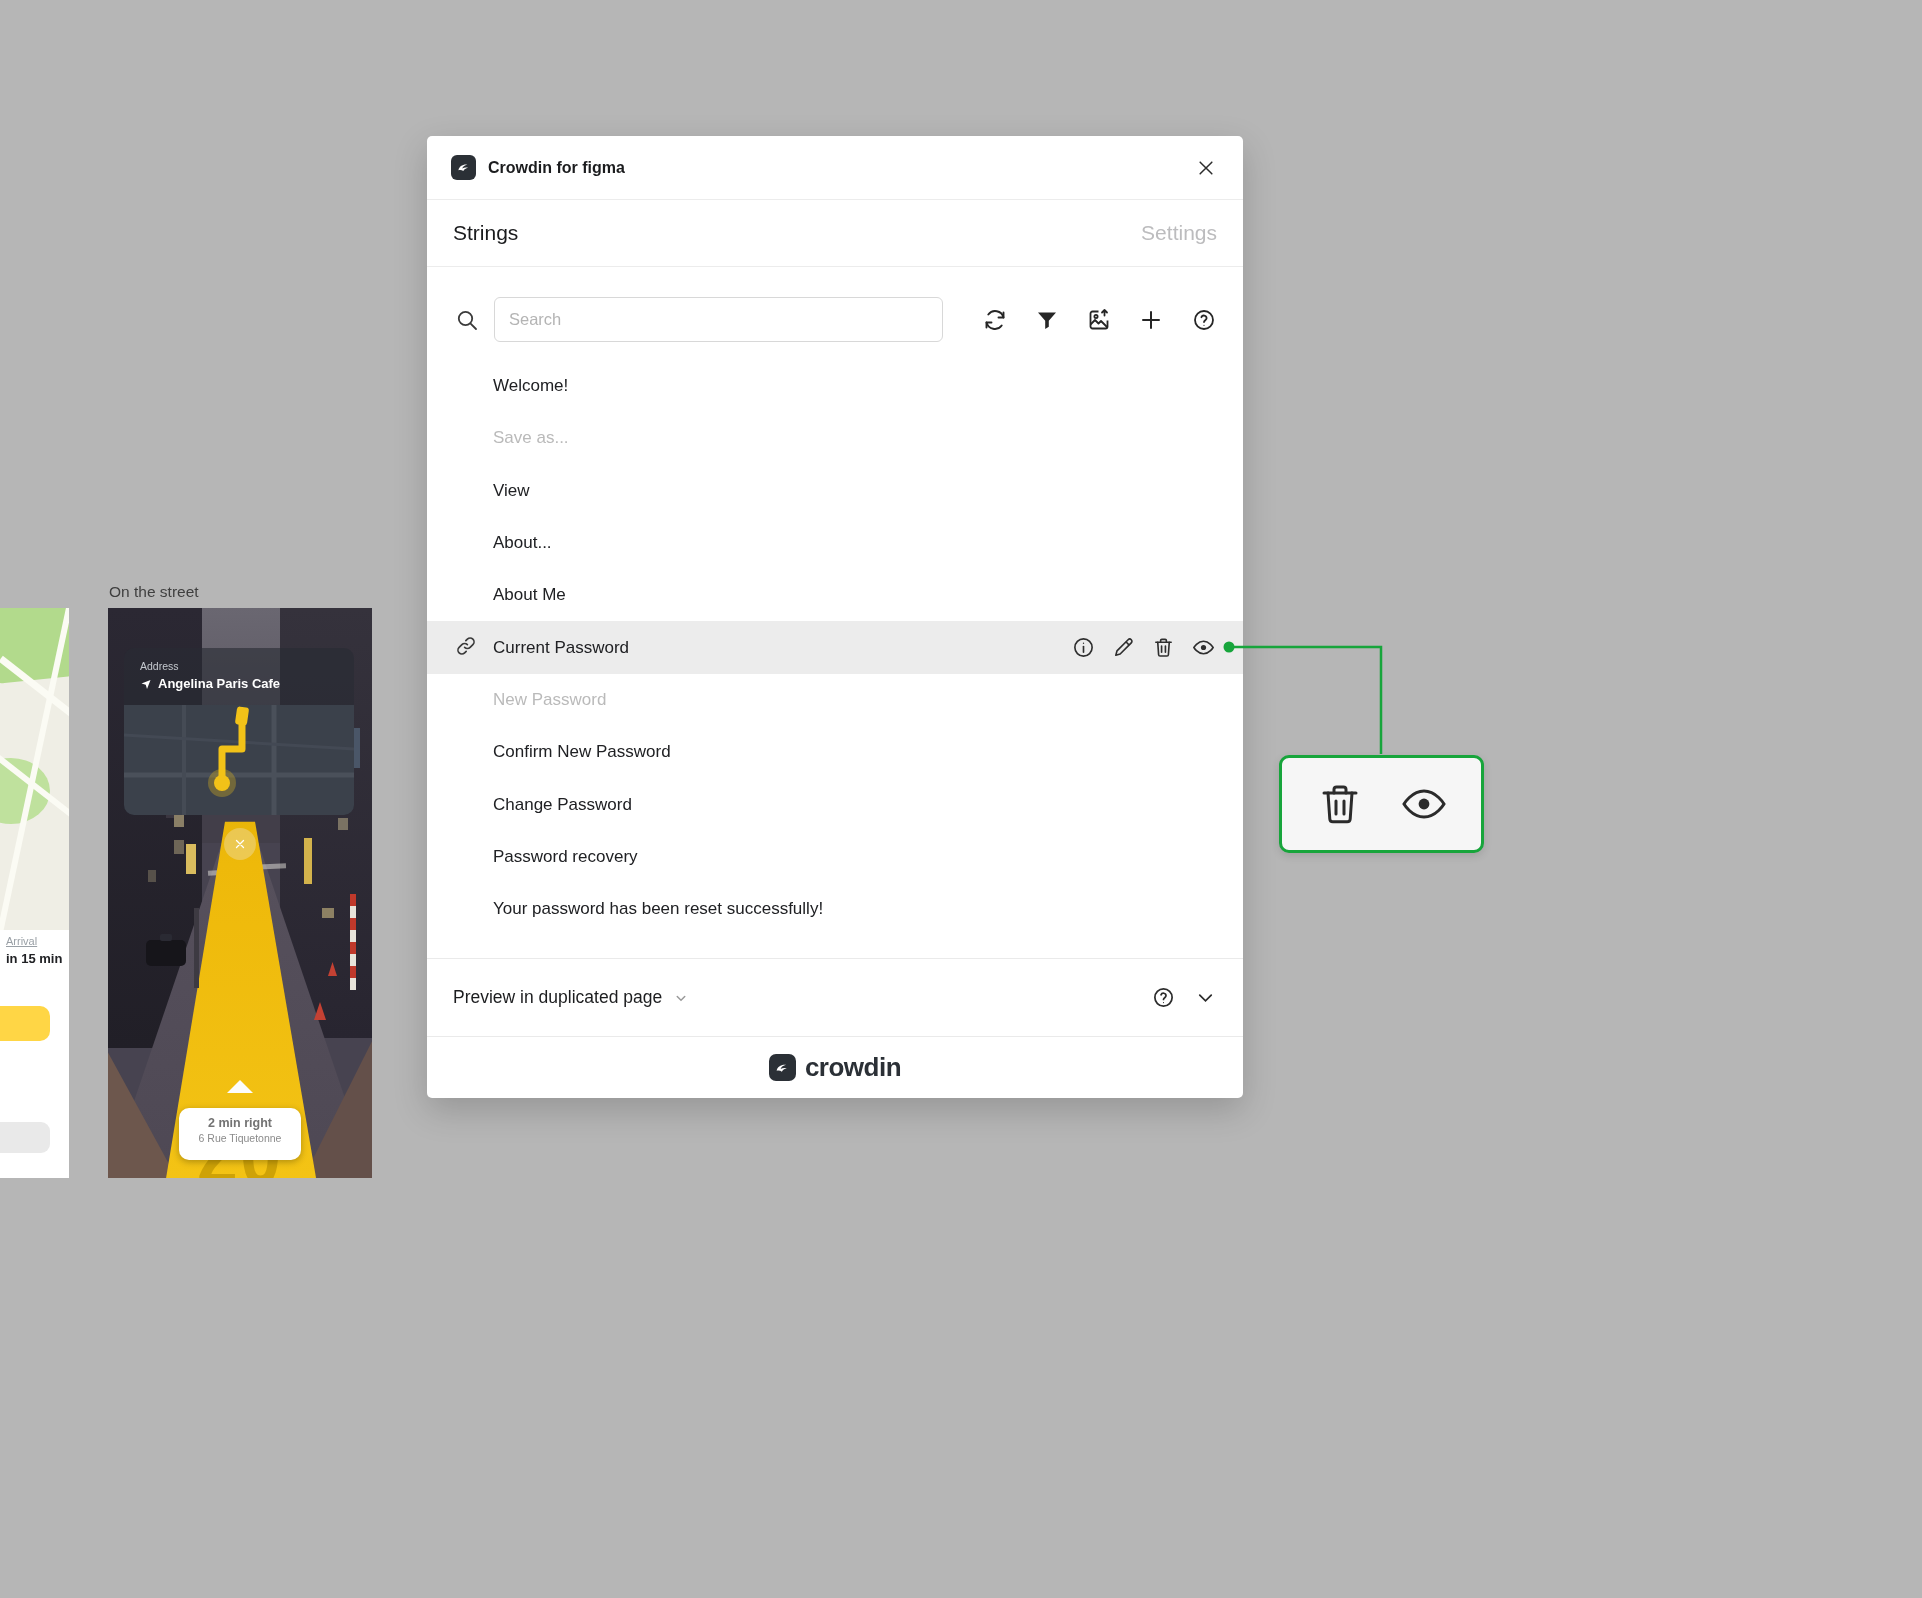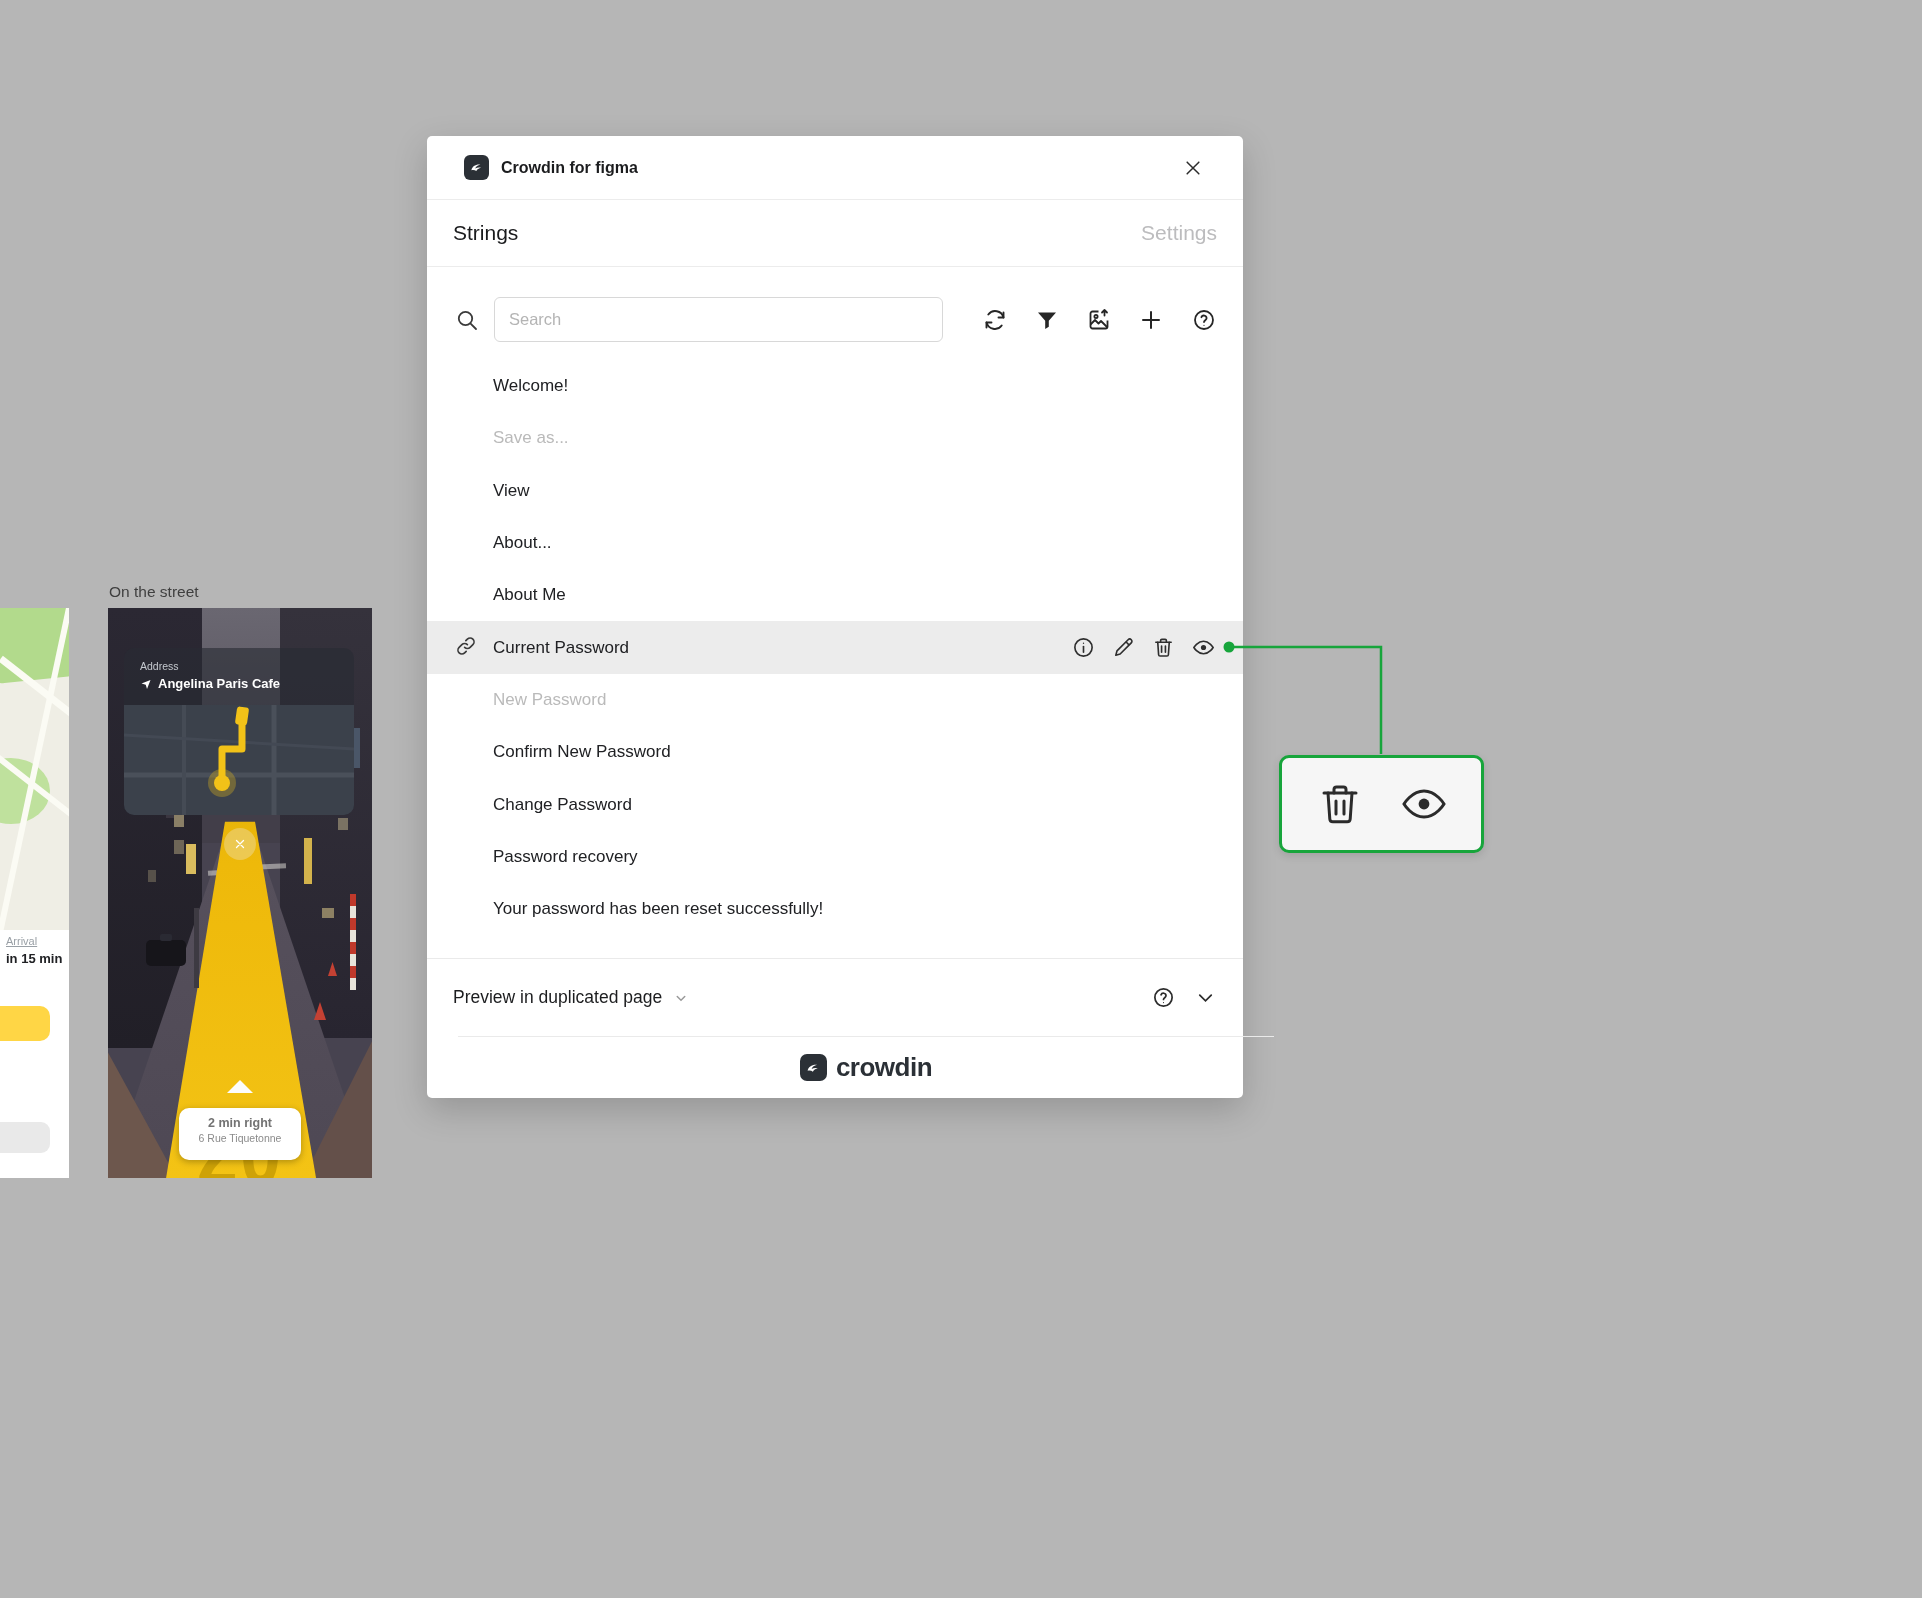--- a/index.html
+++ b/index.html
@@ -47,21 +47,21 @@
   .addr-row{position:absolute;left:16px;top:28px;display:flex;align-items:center;gap:6px;}
   .addr-value{font-size:13px;font-weight:600;color:#ffffff;}
   .mini-map{position:absolute;left:0;bottom:0;width:230px;height:110px;background:#3b414b;}
   .ar-close{position:absolute;left:116px;top:220px;width:32px;height:32px;border-radius:50%;background:rgba(235,235,235,0.32);display:flex;align-items:center;justify-content:center;}
   .dir-card{position:absolute;left:71px;top:500px;width:122px;height:52px;background:#fff;border-radius:10px;box-shadow:0 2px 7px rgba(0,0,0,.28);text-align:center;padding-top:8px;}
   .dir-title{font-size:12.5px;font-weight:700;color:#737373;}
   .dir-sub{font-size:10.5px;color:#8b8b8b;margin-top:2px;}
 
   
   .plugin{position:absolute;left:427px;top:136px;width:816px;height:962px;background:#fff;border-radius:5px;box-shadow:0 12px 34px rgba(0,0,0,.18);z-index:10;}
-  .p-header{position:absolute;left:0;top:0;width:100%;height:64px;border-bottom:1px solid #ececec;display:flex;align-items:center;padding:0 37px;}
+  .p-header{position:absolute;left:0;top:0;width:100%;height:64px;border-bottom:1px solid #ececec;display:flex;align-items:center;padding:0 24px;}
   .logo-sq{width:25px;height:25px;border-radius:6px;background:#2b3036;display:flex;align-items:center;justify-content:center;flex:none;}
   .logo-sq svg{width:17px;height:17px;}
   .p-title{margin-left:12px;font-size:16px;font-weight:700;color:#1b1c1e;}
   .p-close{margin-left:auto;width:26px;height:26px;display:flex;align-items:center;justify-content:center;cursor:pointer;}
   .p-close svg{width:20px;height:20px;}
   .p-tabs{position:absolute;top:64px;left:0;width:100%;height:67px;border-bottom:1px solid #ececec;display:flex;align-items:center;padding:0 26px;}
   .tab-strings{font-size:21px;font-weight:500;color:#1a1b1d;}
   .tab-settings{margin-left:auto;font-size:21px;color:#bcbcbe;}
   .p-toolbar{position:absolute;top:131px;left:0;width:100%;height:93px;}
   .search-icon{position:absolute;left:28px;top:41px;width:24px;height:24px;}
@@ -79,21 +79,21 @@
   .row-actions{position:absolute;right:27px;top:0;height:100%;display:flex;align-items:center;gap:15px;}
   .act{width:25px;height:25px;display:flex;align-items:center;justify-content:center;cursor:pointer;}
   .act svg{width:23px;height:23px;}
   .p-preview{position:absolute;top:822px;left:0;width:100%;height:78px;border-top:1px solid #eaeaea;display:flex;align-items:center;padding:0 26px;}
   .preview-label{font-size:17.5px;font-weight:400;color:#1c1d1f;}
   .chev-sm{margin-left:10px;width:18px;height:18px;display:flex;align-items:center;}
   .chev-sm svg{width:18px;height:18px;}
   .preview-right{margin-left:auto;display:flex;align-items:center;gap:18px;}
   .pr-icon{width:24px;height:24px;display:flex;align-items:center;justify-content:center;cursor:pointer;}
   .pr-icon svg{width:23px;height:23px;}
-  .p-brand{position:absolute;top:900px;left:0;width:100%;height:62px;border-top:1px solid #eaeaea;display:flex;align-items:center;justify-content:center;gap:9px;margin-left:31px;}
+  .p-brand{position:absolute;top:900px;left:0;width:100%;height:62px;border-top:1px solid #eaeaea;display:flex;align-items:center;justify-content:center;gap:9px;}
   .brand-logo{width:27px;height:27px;border-radius:7px;background:#2b3036;display:flex;align-items:center;justify-content:center;}
   .brand-logo svg{width:18px;height:18px;}
   .brand-word{font-size:26px;font-weight:800;color:#2b3036;letter-spacing:-0.5px;}
 
   
   .connector{position:absolute;left:0;top:0;width:1922px;height:1598px;pointer-events:none;z-index:30;}
   .callout{position:absolute;left:1279px;top:755px;width:205px;height:98px;background:#f6f6f6;border:3px solid var(--green);border-radius:10px;display:flex;align-items:center;justify-content:center;gap:36px;z-index:20;box-shadow:0 3px 9px rgba(0,0,0,.12);}
   .co-icon{display:flex;align-items:center;justify-content:center;}
   .co-icon svg{width:48px;height:48px;}
 </style>

